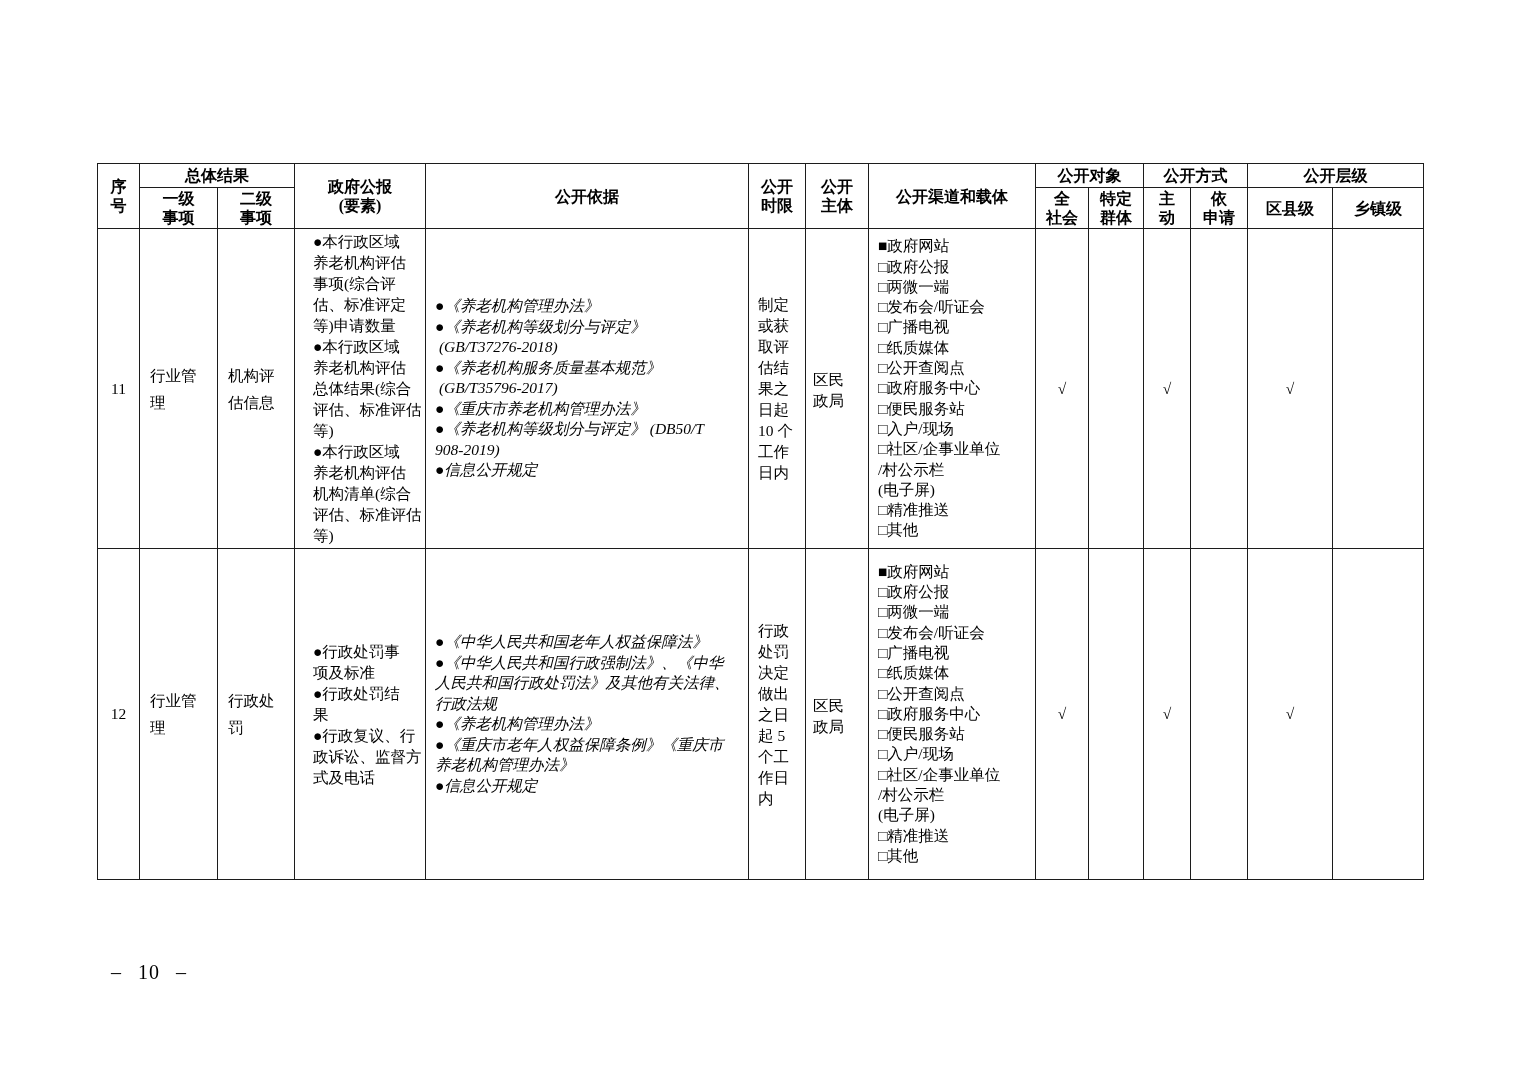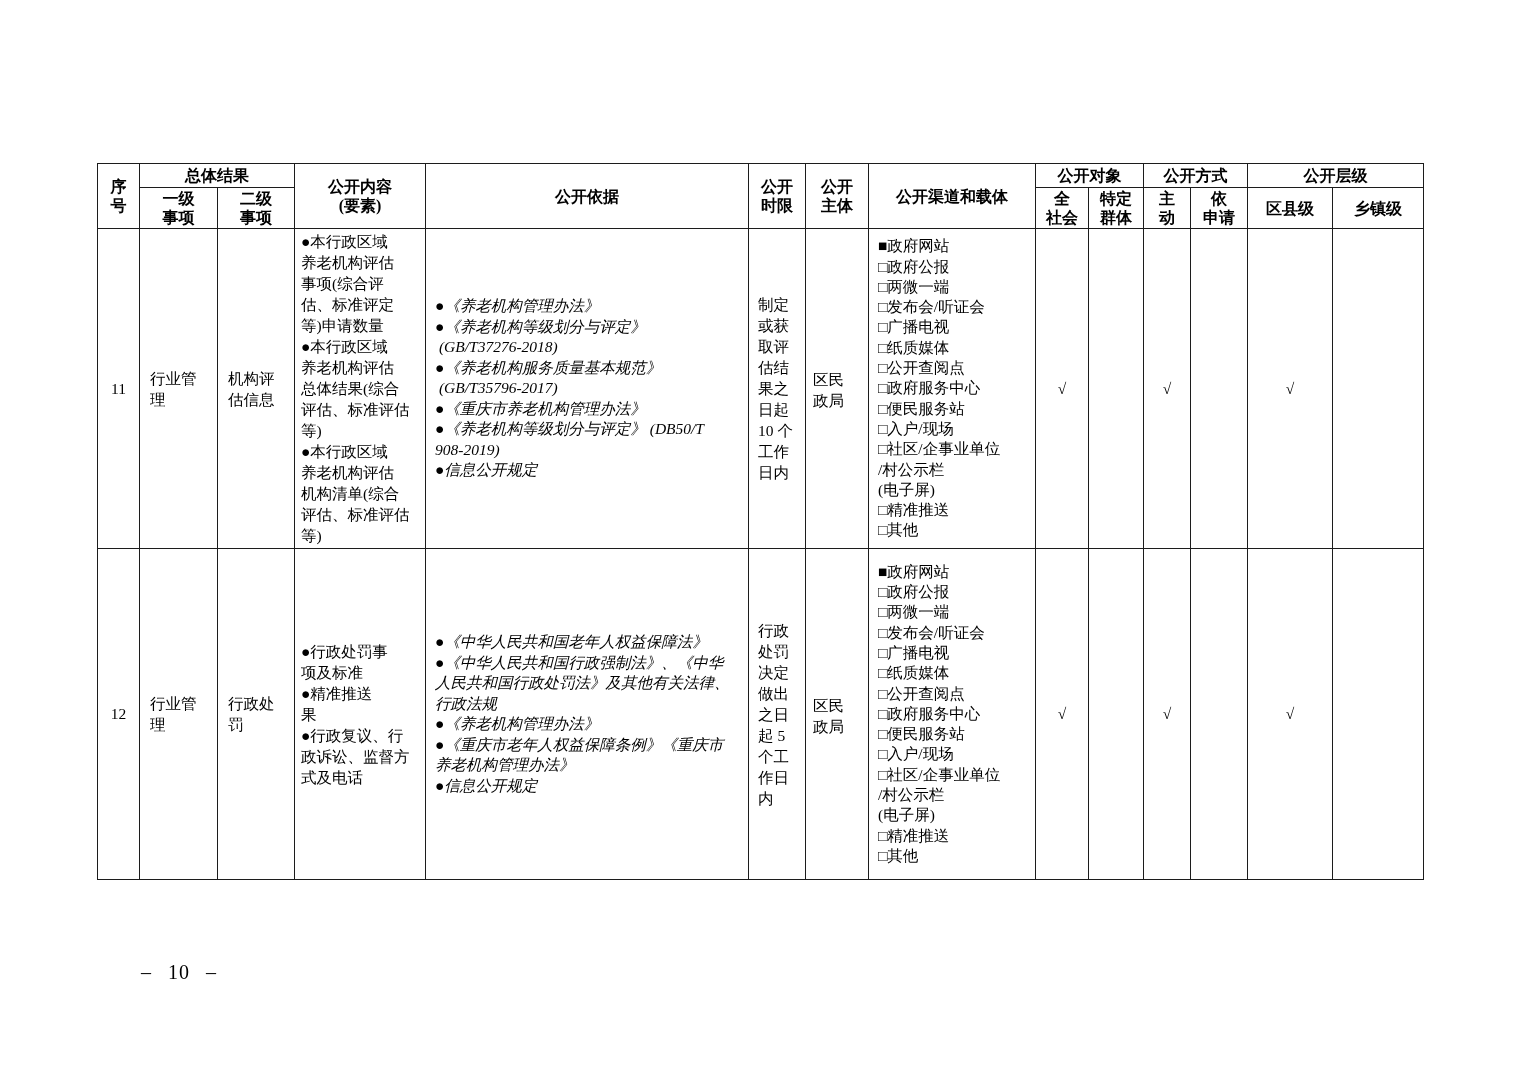--- a/index.html
+++ b/index.html
@@ -29,56 +29,56 @@
     font-size: 16px;
     text-align: center;
     white-space: pre-line;
     line-height: 19px;
     padding: 1px 0;
   }
   td.c-seq { text-align: center; }
   td.c-l1, td.c-l2 {
     padding: 2px 4px 2px 10px;
     white-space: pre-wrap;
+    line-height: 27px;
+    font-family: Liberation Serif, serif;
+  }
+  td.c-content {
+    padding: 2px 2px 2px 18px;
+    white-space: pre-wrap;
+    line-height: 21px;
+  }
+  td.c-basis {
+    padding: 2px 4px 2px 9px;
+    white-space: pre-wrap;
+    line-height: 20.5px;
+    font-style: italic;
+  }
+  td.c-time {
+    padding: 2px 2px 2px 9px;
+    white-space: pre-wrap;
     line-height: 21px;
     font-family: Liberation Serif, serif;
   }
-  td.c-content {
-    padding: 2px 2px 2px 6px;
-    white-space: pre-wrap;
-    line-height: 21px;
-  }
-  td.c-basis {
-    padding: 2px 4px 2px 9px;
-    white-space: pre-wrap;
-    line-height: 20.5px;
-    font-style: italic;
-  }
-  td.c-time {
-    padding: 2px 2px 2px 9px;
-    white-space: pre-wrap;
-    line-height: 21px;
-    font-family: Liberation Serif, serif;
-  }
   td.c-subject {
     padding: 5px 2px 2px 7px;
     white-space: pre-wrap;
     line-height: 21px;
   }
   td.c-channels {
     padding: 4px 2px 4px 9px;
     white-space: pre-wrap;
     line-height: 20.3px;
     margin-top: 25px;
   }
   td.c-check { text-align: center; font-size: 15px; }
 
   .pageno {
     position: absolute;
-    left: 141px; top: 961px;
+    left: 111px; top: 961px;
     font-size: 20px;
     letter-spacing: 1px;
     word-spacing: 10px;
     white-space: pre;
   }
 </style>
 </head>
 <body>
 
 <div class="sheet">
@@ -99,21 +99,21 @@
         <col style="width:57px">
       <col style="width:85px">
         <col style="width:91px">
     </colgroup>
 
     <tbody>
         <tr style="height:24px">
       <th rowspan="2">序
 号</th>
       <th colspan="2">总体结果</th>
-      <th rowspan="2">公开内容
+      <th rowspan="2">政府公报
 (要素)</th>
       <th rowspan="2">公开依据</th>
       <th rowspan="2">公开
 时限</th>
       <th rowspan="2">公开
 主体</th>
       <th rowspan="2">公开渠道和载体</th>
       <th colspan="2">公开对象</th>
       <th colspan="2">公开方式</th>
       <th colspan="2">公开层级</th>
@@ -201,21 +201,21 @@
     </tr>
 
     <tr style="height:331px">
       <td class="c-seq">12</td>
       <td class="c-l1">行业管
 理</td>
       <td class="c-l2">行政处
 罚</td>
       <td class="c-content">●行政处罚事
 项及标准
-●精准推送
+●行政处罚结
 果
 ●行政复议、行
 政诉讼、监督方
 式及电话</td>
       <td class="c-basis">●《中华人民共和国老年人权益保障法》
 ●《中华人民共和国行政强制法》、《中华
 人民共和国行政处罚法》及其他有关法律、
 行政法规
 ●《养老机构管理办法》
 ●《重庆市老年人权益保障条例》《重庆市

